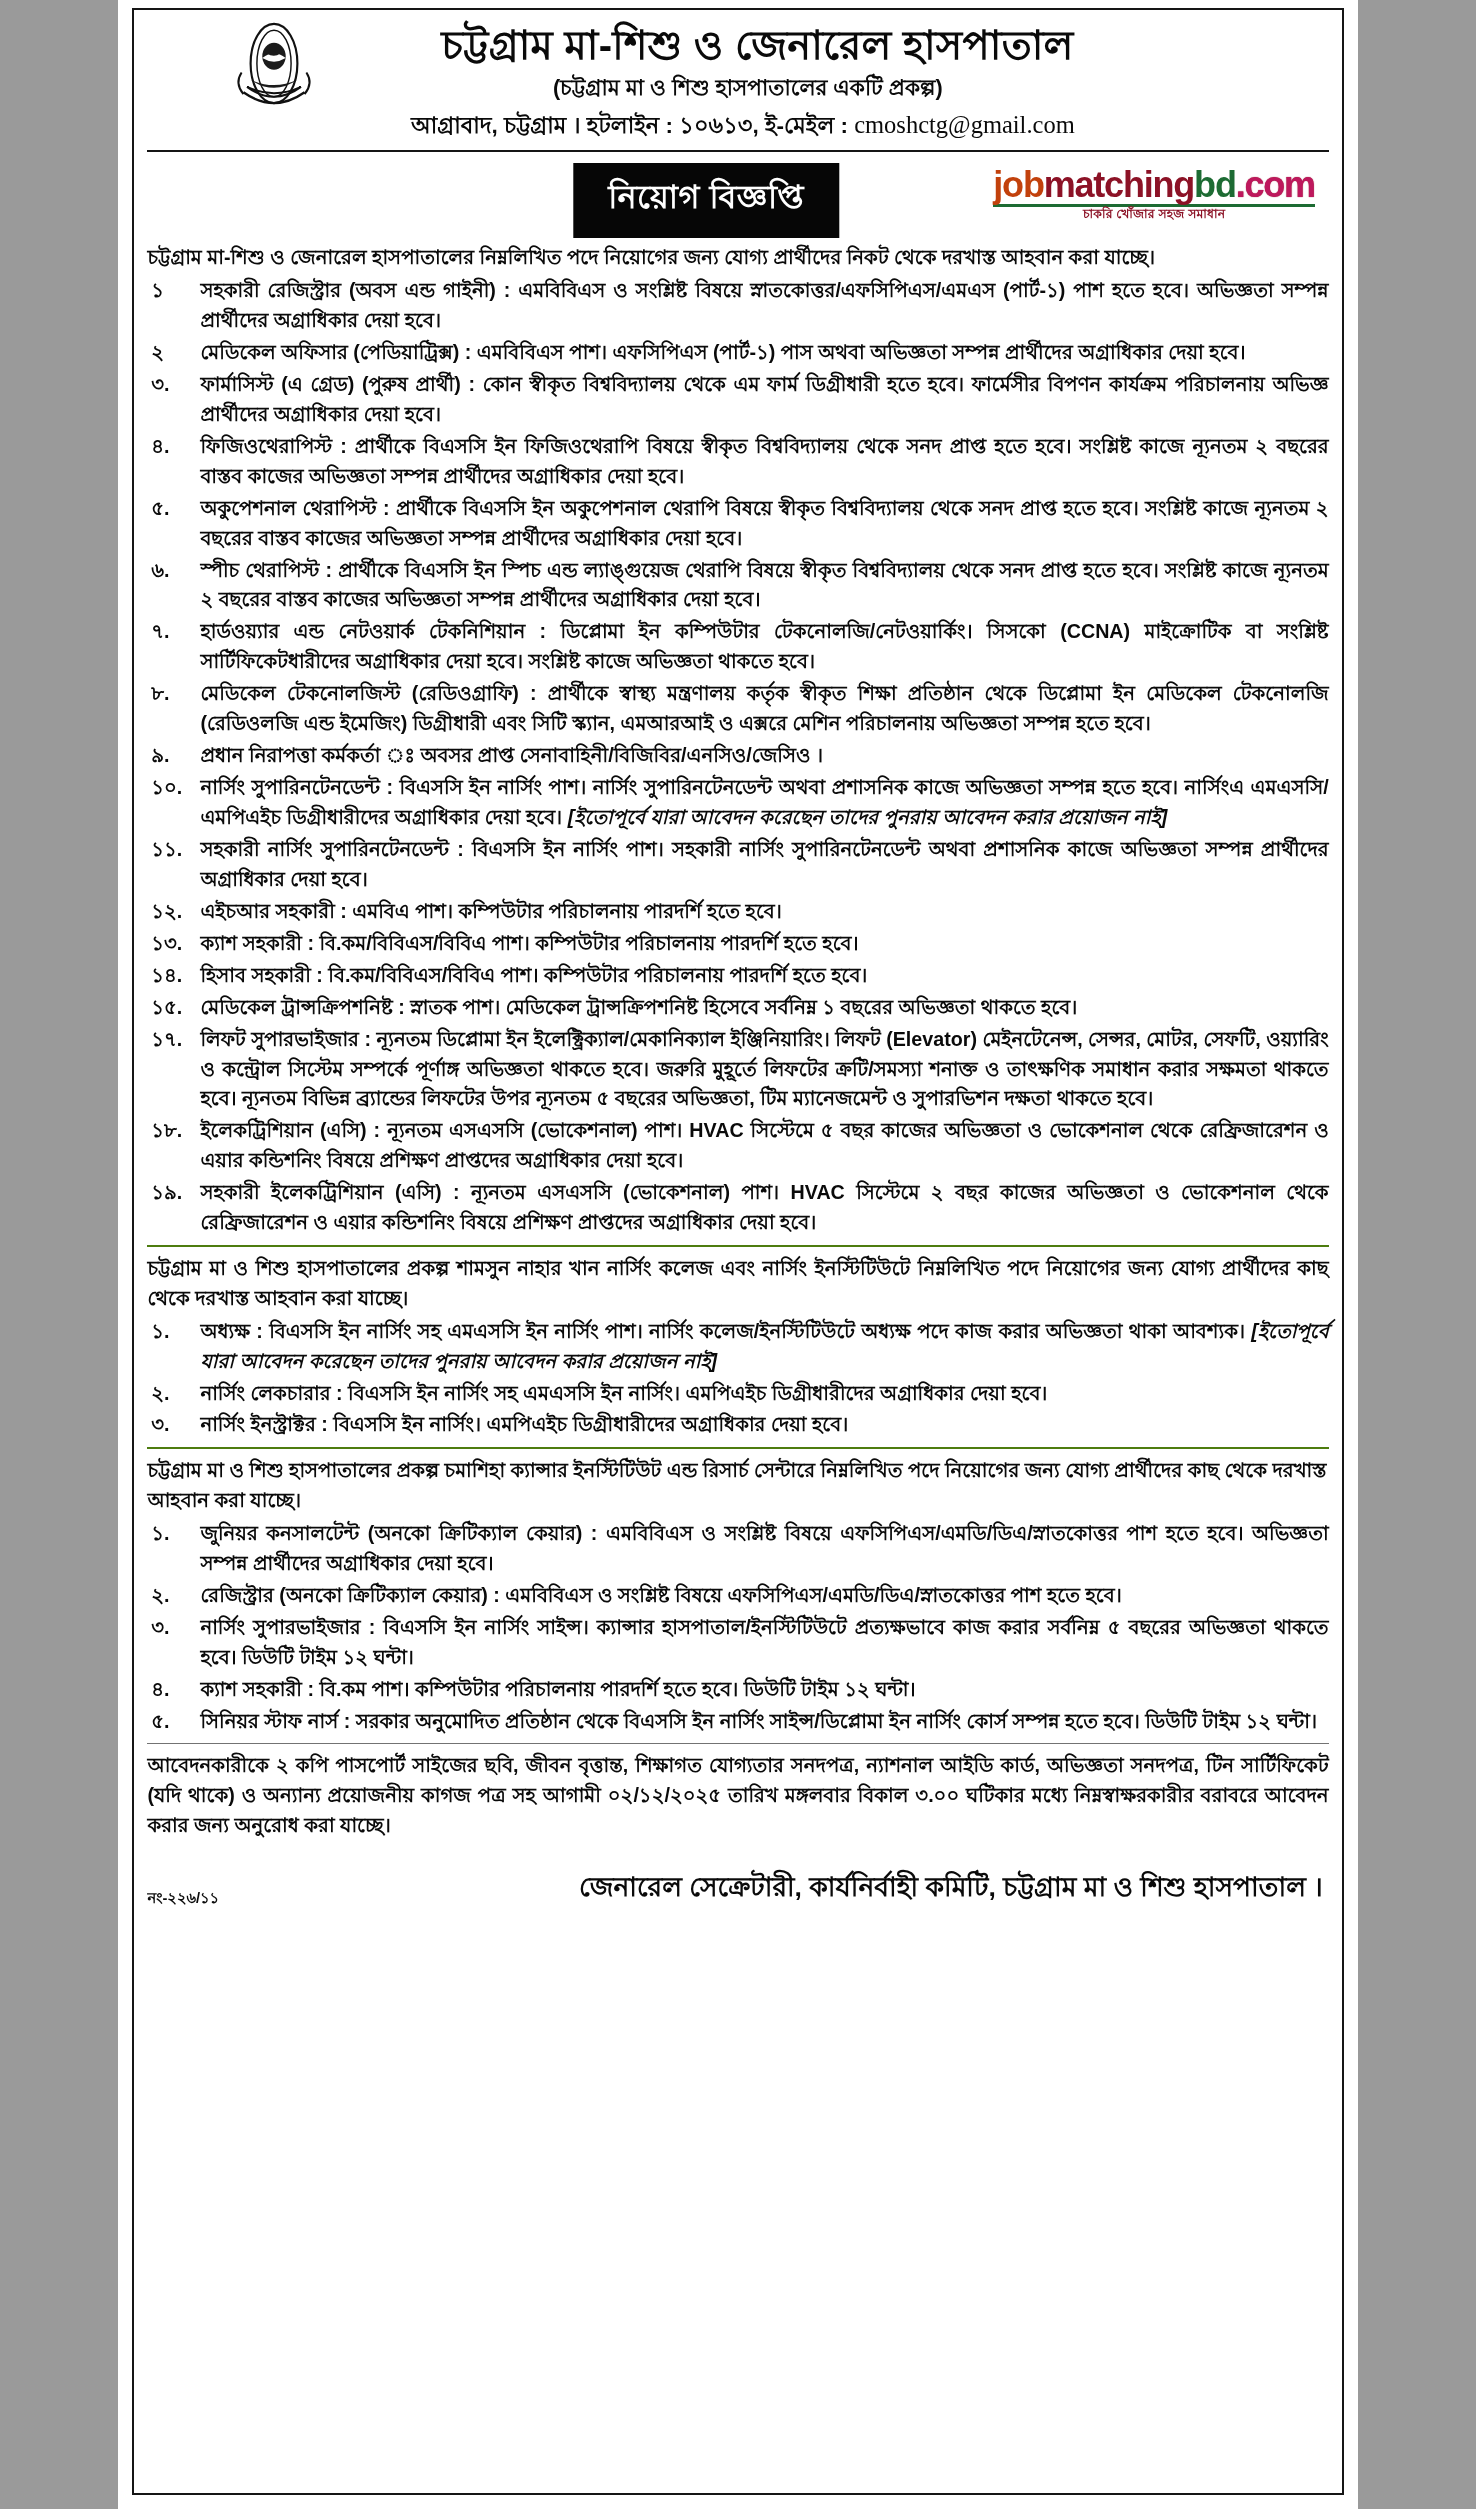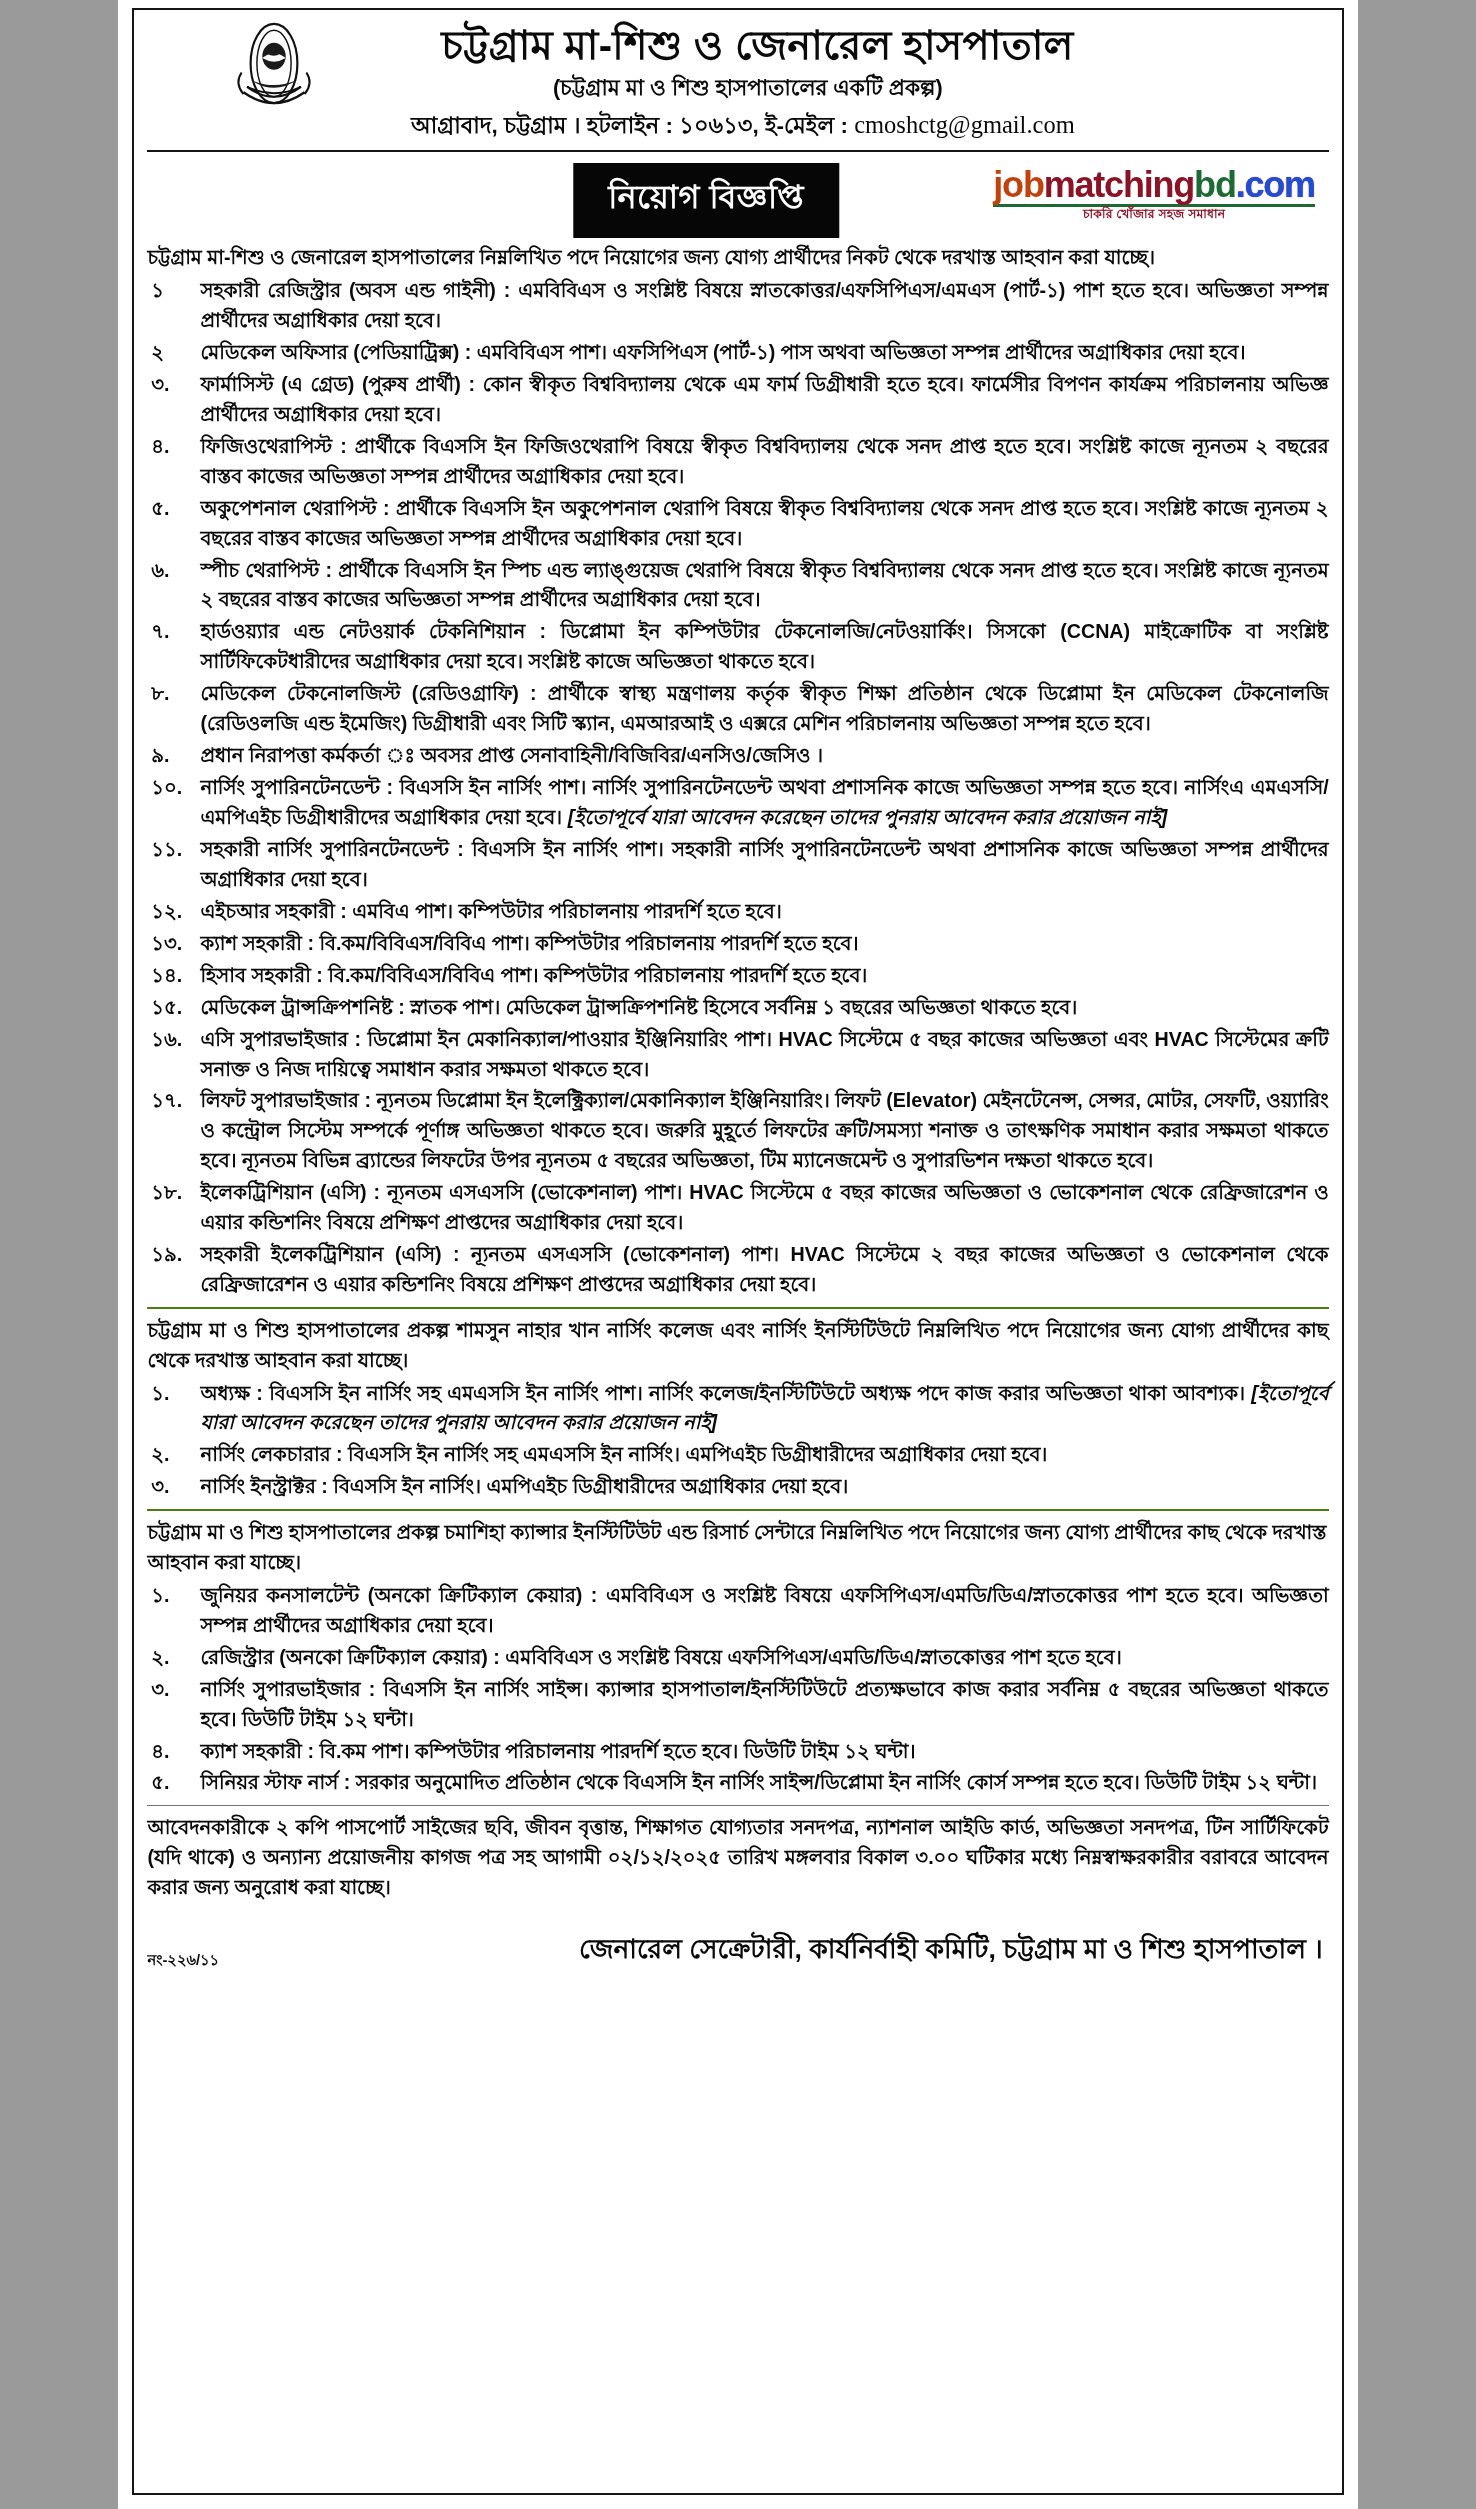--- a/index.html
+++ b/index.html
@@ -257,21 +257,21 @@
       <div class="org-sub">(চট্টগ্রাম মা ও শিশু হাসপাতালের একটি প্রকল্প)</div>
       <div class="org-contact">
         <span>আগ্রাবাদ, চট্টগ্রাম । হটলাইন : ১০৬১৩, ই-মেইল : </span><span class="mail">cmoshctg@gmail.com</span>
       </div>
     </div>
 
     <div class="banner-row">
       <div class="notice-badge">নিয়োগ বিজ্ঞপ্তি</div>
 
       <div class="jm-logo">
-        <div class="jm-word"><span style="color:#c2410c">job</span><span style="color:#8c1226">matching</span><span style="color:#1d6b33">bd</span><span style="color:#1d4ed8;text-shadow:0 0 1px #8c1226">.com</span></div>
+        <div class="jm-word"><span style="color:#c2410c">job</span><span style="color:#8c1226">matching</span><span style="color:#1d6b33">bd</span><span style="color:#be185d;text-shadow:0 0 1px #8c1226">.com</span></div>
         <div class="jm-rule"></div>
         <div class="jm-tag">চাকরি খোঁজার সহজ সমাধান</div>
       </div>
     </div>
 
     <div class="body-text">
       <p class="lead">চট্টগ্রাম মা-শিশু ও জেনারেল হাসপাতালের নিম্নলিখিত পদে নিয়োগের জন্য যোগ্য প্রার্থীদের নিকট থেকে দরখাস্ত আহবান করা যাচ্ছে।</p>
       <ol class="joblist" id="list-s1">
           <li><span class="num">১</span><span class="post">সহকারী রেজিস্ট্রার (অবস এন্ড গাইনী)</span><span> : </span><span>এমবিবিএস ও সংশ্লিষ্ট বিষয়ে স্নাতকোত্তর/এফসিপিএস/এমএস (পার্ট-১) পাশ হতে হবে। অভিজ্ঞতা সম্পন্ন প্রার্থীদের অগ্রাধিকার দেয়া হবে।</span></li>
           <li><span class="num">২</span><span class="post">মেডিকেল অফিসার (পেডিয়াট্রিক্স)</span><span> : </span><span>এমবিবিএস পাশ। এফসিপিএস (পার্ট-১) পাস অথবা অভিজ্ঞতা সম্পন্ন প্রার্থীদের অগ্রাধিকার দেয়া হবে।</span></li>
@@ -281,21 +281,20 @@
           <li><span class="num">৬.</span><span class="post">স্পীচ থেরাপিস্ট</span><span> : </span><span>প্রার্থীকে বিএসসি ইন স্পিচ এন্ড ল্যাঙ্গুয়েজ থেরাপি বিষয়ে স্বীকৃত বিশ্ববিদ্যালয় থেকে সনদ প্রাপ্ত হতে হবে। সংশ্লিষ্ট কাজে ন্যূনতম ২ বছরের বাস্তব কাজের অভিজ্ঞতা সম্পন্ন প্রার্থীদের অগ্রাধিকার দেয়া হবে।</span></li>
           <li><span class="num">৭.</span><span class="post">হার্ডওয়্যার এন্ড নেটওয়ার্ক টেকনিশিয়ান</span><span> : </span><span>ডিপ্লোমা ইন কম্পিউটার টেকনোলজি/নেটওয়ার্কিং। সিসকো (CCNA) মাইক্রোটিক বা সংশ্লিষ্ট সার্টিফিকেটধারীদের অগ্রাধিকার দেয়া হবে। সংশ্লিষ্ট কাজে অভিজ্ঞতা থাকতে হবে।</span></li>
           <li><span class="num">৮.</span><span class="post">মেডিকেল টেকনোলজিস্ট (রেডিওগ্রাফি)</span><span> : </span><span>প্রার্থীকে স্বাস্থ্য মন্ত্রণালয় কর্তৃক স্বীকৃত শিক্ষা প্রতিষ্ঠান থেকে ডিপ্লোমা ইন মেডিকেল টেকনোলজি (রেডিওলজি এন্ড ইমেজিং) ডিগ্রীধারী এবং সিটি স্ক্যান, এমআরআই ও এক্সরে মেশিন পরিচালনায় অভিজ্ঞতা সম্পন্ন হতে হবে।</span></li>
           <li><span class="num">৯.</span><span class="post">প্রধান নিরাপত্তা কর্মকর্তা</span><span> ঃ </span><span>অবসর প্রাপ্ত সেনাবাহিনী/বিজিবির/এনসিও/জেসিও ।</span></li>
           <li><span class="num">১০.</span><span class="post">নার্সিং সুপারিনটেনডেন্ট</span><span> : </span><span>বিএসসি ইন নার্সিং পাশ। নার্সিং সুপারিনটেনডেন্ট অথবা প্রশাসনিক কাজে অভিজ্ঞতা সম্পন্ন হতে হবে। নার্সিংএ এমএসসি/এমপিএইচ ডিগ্রীধারীদের অগ্রাধিকার দেয়া হবে। </span><span class="emph">[ইতোপূর্বে যারা আবেদন করেছেন তাদের পুনরায় আবেদন করার প্রয়োজন নাই]</span></li>
           <li><span class="num">১১.</span><span class="post">সহকারী নার্সিং সুপারিনটেনডেন্ট</span><span> : </span><span>বিএসসি ইন নার্সিং পাশ। সহকারী নার্সিং সুপারিনটেনডেন্ট অথবা প্রশাসনিক কাজে অভিজ্ঞতা সম্পন্ন প্রার্থীদের অগ্রাধিকার দেয়া হবে।</span></li>
           <li><span class="num">১২.</span><span class="post">এইচআর সহকারী</span><span> : </span><span>এমবিএ পাশ। কম্পিউটার পরিচালনায় পারদর্শি হতে হবে।</span></li>
           <li><span class="num">১৩.</span><span class="post">ক্যাশ সহকারী</span><span> : </span><span>বি.কম/বিবিএস/বিবিএ পাশ। কম্পিউটার পরিচালনায় পারদর্শি হতে হবে।</span></li>
           <li><span class="num">১৪.</span><span class="post">হিসাব সহকারী</span><span> : </span><span>বি.কম/বিবিএস/বিবিএ পাশ। কম্পিউটার পরিচালনায় পারদর্শি হতে হবে।</span></li>
           <li><span class="num">১৫.</span><span class="post">মেডিকেল ট্রান্সক্রিপশনিষ্ট</span><span> : </span><span>স্নাতক পাশ। মেডিকেল ট্রান্সক্রিপশনিষ্ট হিসেবে সর্বনিম্ন ১ বছরের অভিজ্ঞতা থাকতে হবে।</span></li>
-          <li><span class="num">১৬.</span><span class="post">এসি সুপারভাইজার</span><span> : </span><span>ডিপ্লোমা ইন মেকানিক্যাল/পাওয়ার ইঞ্জিনিয়ারিং পাশ। HVAC সিস্টেমে ৫ বছর কাজের অভিজ্ঞতা এবং HVAC সিস্টেমের ক্রটি সনাক্ত ও নিজ দায়িত্বে সমাধান করার সক্ষমতা থাকতে হবে।</span></li>
           <li><span class="num">১৭.</span><span class="post">লিফট সুপারভাইজার</span><span> : </span><span>ন্যূনতম ডিপ্লোমা ইন ইলেক্ট্রিক্যাল/মেকানিক্যাল ইঞ্জিনিয়ারিং। লিফট (Elevator) মেইনটেনেন্স, সেন্সর, মোটর, সেফটি, ওয়্যারিং ও কন্ট্রোল সিস্টেম সম্পর্কে পূর্ণাঙ্গ অভিজ্ঞতা থাকতে হবে। জরুরি মুহূর্তে লিফটের ক্রটি/সমস্যা শনাক্ত ও তাৎক্ষণিক সমাধান করার সক্ষমতা থাকতে হবে। ন্যূনতম বিভিন্ন ব্র্যান্ডের লিফটের উপর ন্যূনতম ৫ বছরের অভিজ্ঞতা, টিম ম্যানেজমেন্ট ও সুপারভিশন দক্ষতা থাকতে হবে।</span></li>
           <li><span class="num">১৮.</span><span class="post">ইলেকট্রিশিয়ান (এসি)</span><span> : </span><span>ন্যূনতম এসএসসি (ভোকেশনাল) পাশ। HVAC সিস্টেমে ৫ বছর কাজের অভিজ্ঞতা ও ভোকেশনাল থেকে রেফ্রিজারেশন ও এয়ার কন্ডিশনিং বিষয়ে প্রশিক্ষণ প্রাপ্তদের অগ্রাধিকার দেয়া হবে।</span></li>
           <li><span class="num">১৯.</span><span class="post">সহকারী ইলেকট্রিশিয়ান (এসি)</span><span> : </span><span>ন্যূনতম এসএসসি (ভোকেশনাল) পাশ। HVAC সিস্টেমে ২ বছর কাজের অভিজ্ঞতা ও ভোকেশনাল থেকে রেফ্রিজারেশন ও এয়ার কন্ডিশনিং বিষয়ে প্রশিক্ষণ প্রাপ্তদের অগ্রাধিকার দেয়া হবে।</span></li>
         </ol>
     </div>
 
     <div class="body-text section-block">
       <p class="section-lead">চট্টগ্রাম মা ও শিশু হাসপাতালের প্রকল্প শামসুন নাহার খান নার্সিং কলেজ এবং নার্সিং ইনস্টিটিউটে নিম্নলিখিত পদে নিয়োগের জন্য যোগ্য প্রার্থীদের কাছ থেকে দরখাস্ত আহবান করা যাচ্ছে।</p>
       <ol class="joblist" id="list-s2">
           <li><span class="num">১.</span><span class="post">অধ্যক্ষ</span><span> : </span><span>বিএসসি ইন নার্সিং সহ এমএসসি ইন নার্সিং পাশ। নার্সিং কলেজ/ইনস্টিটিউটে অধ্যক্ষ পদে কাজ করার অভিজ্ঞতা থাকা আবশ্যক। </span><span class="emph">[ইতোপূর্বে যারা আবেদন করেছেন তাদের পুনরায় আবেদন করার প্রয়োজন নাই]</span></li>

